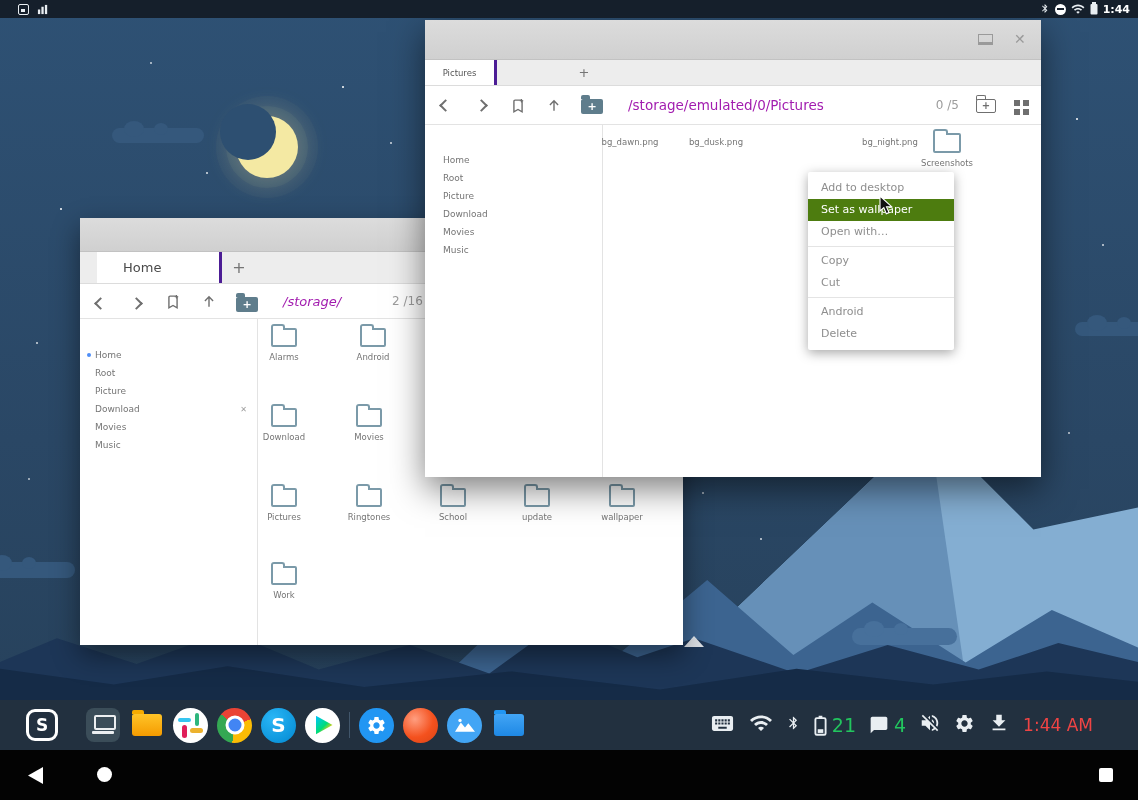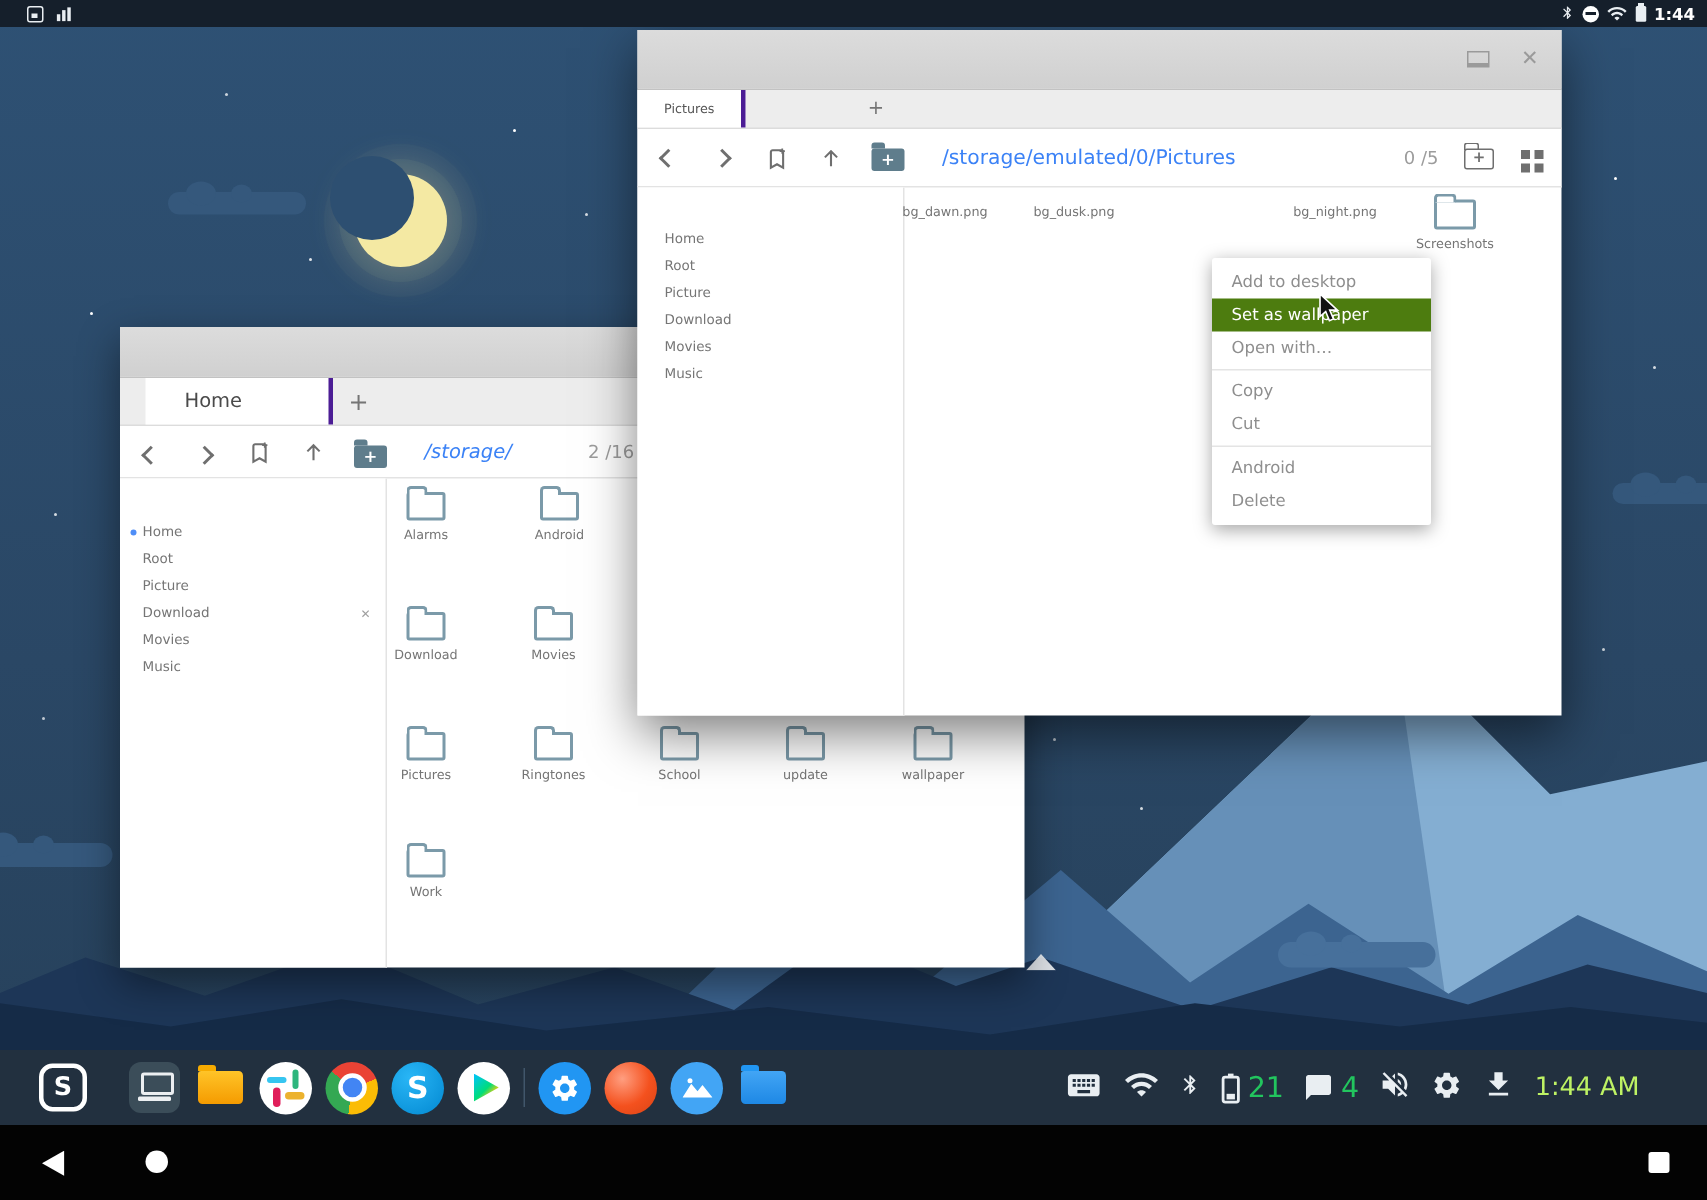--- a/index.html
+++ b/index.html
@@ -60,21 +60,21 @@
   .nf::after { content:'+'; position:absolute; left:50%; top:50%; transform:translate(-50%,-54%);
     color:#fff; font-size:11px; font-weight:bold; }
   .nfo { top:13px; width:20px; height:14px; border:1.5px solid #6f6f6f; border-radius:2px; background:#fff; }
   .nfo::before { content:''; position:absolute; top:-5px; left:-1.5px; width:8px; height:3.5px;
     border:1.5px solid #6f6f6f; border-bottom:none; border-radius:2px 2px 0 0; }
   .nfo::after { content:'+'; position:absolute; left:50%; top:50%; transform:translate(-50%,-54%);
     color:#6f6f6f; font-size:10px; font-weight:bold; }
   .grid-ic { top:14px; width:15px; height:15px; }
   .grid-ic::before { content:''; position:absolute; width:6px; height:6px; background:#6f6f6f;
     box-shadow:9px 0 0 #6f6f6f,0 9px 0 #6f6f6f,9px 9px 0 #6f6f6f; }
-  .path { position:absolute; left:203px; top:0; font-size:13px; color:#3b82f6; }
+  .path { position:absolute; left:203px; top:0; font-size:13px; color:#a21caf; }
   .counter { position:absolute; top:0; font-size:12px; color:#9c9c9c; }
   .sidebar { position:absolute; left:0; bottom:0; width:178px; background:#fff; border-right:1px solid #e3e3e3; }
   .sb-item { position:relative; height:18px; display:flex; align-items:center; }
   .sb-label { font-size:9px; color:#757575; }
   .sb-dot { position:absolute; left:7px; top:7px; width:4px; height:4px; border-radius:50%; background:#4f8ef7; }
   .sb-remove { position:absolute; right:10px; font-size:8px; color:#9e9e9e; }
   .item-label { display:block; margin-top:5px; font-size:8.5px; line-height:1.25; color:#757575; word-break:break-all; text-align:center; }
   .folder-ico { display:block; width:26px; height:19px; margin:0 auto; border:2px solid #7b9aa9; border-radius:2px;
     position:relative; background:#fff; }
   .folder-ico::before { content:''; position:absolute; top:-6px; left:-2px; width:10px; height:4px;
@@ -168,21 +168,21 @@
     background:linear-gradient(135deg,#00c3ff 0%,#00dd7a 50%,#ffce00 75%,#ff4b4b 100%);
     clip-path:polygon(0 0,100% 50%,0 100%); }
   .tb-sep { width:1px; height:26px; background:#41566b; flex:0 0 auto; }
   .ic-settings { background:#2196f3; }
   .ic-red { background:radial-gradient(circle at 34% 32%,#ff9e80 0%,#f4511e 55%,#d84315 100%); }
   .ic-gallery { background:#42a5f5; }
   .folder-blue { width:30px; height:22px; background:linear-gradient(#42a5f5,#1e88e5); border-radius:2px 3px 3px 3px; position:relative; }
   .folder-blue::before { content:''; position:absolute; top:-4px; left:0; width:12px; height:4px; background:#2196f3; border-radius:2px 2px 0 0; }
   .tb-group { display:flex; align-items:center; gap:5px; }
   .tb-num { color:#22c55e; font-size:19px; }
-  .tb-time { color:#bef264; font-size:17px; }
+  .tb-time { color:#ef4444; font-size:17px; }
 
   
   .navbar { position:absolute; left:0; top:750px; width:100%; height:50px; background:#030303; z-index:50; }
   .nav-back { position:absolute; left:28px; top:17px; width:15px; height:17px; background:#fff; clip-path:polygon(100% 0,100% 100%,0 50%); }
   .nav-home { position:absolute; left:97px; top:17px; width:15px; height:15px; background:#fff; border-radius:50%; }
   .nav-recents { position:absolute; right:25px; top:18px; width:14px; height:14px; background:#fff; border-radius:2px; }
 </style>
 </head>
 <body>
 
@@ -351,21 +351,21 @@
       <span class="item-label">bg_dawn.png</span>
     </div>
     <div class="fw-item" style="left:262px;top:112px">
       <span class="thumb thumb-dusk"></span>
       <span class="item-label">bg_dusk.png</span>
     </div>
     <div class="fw-item" style="left:436px;top:112px">
       <span class="thumb thumb-night"></span>
       <span class="item-label">bg_night.png</span>
     </div>
-    <div class="fw-item" style="left:516px;top:108px">
+    <div class="fw-item" style="left:493px;top:108px">
       <span class="thumb-folder-ico"></span>
       <span class="item-label">Screenshots</span>
     </div>
   </div>
 
   <div class="ctx-menu">
     <div class="cm-item">Add to desktop</div>
     <div class="cm-item cm-highlight">Set as wallpaper</div>
     <div class="cm-item">Open with…</div>
     <div class="cm-divider"></div>

